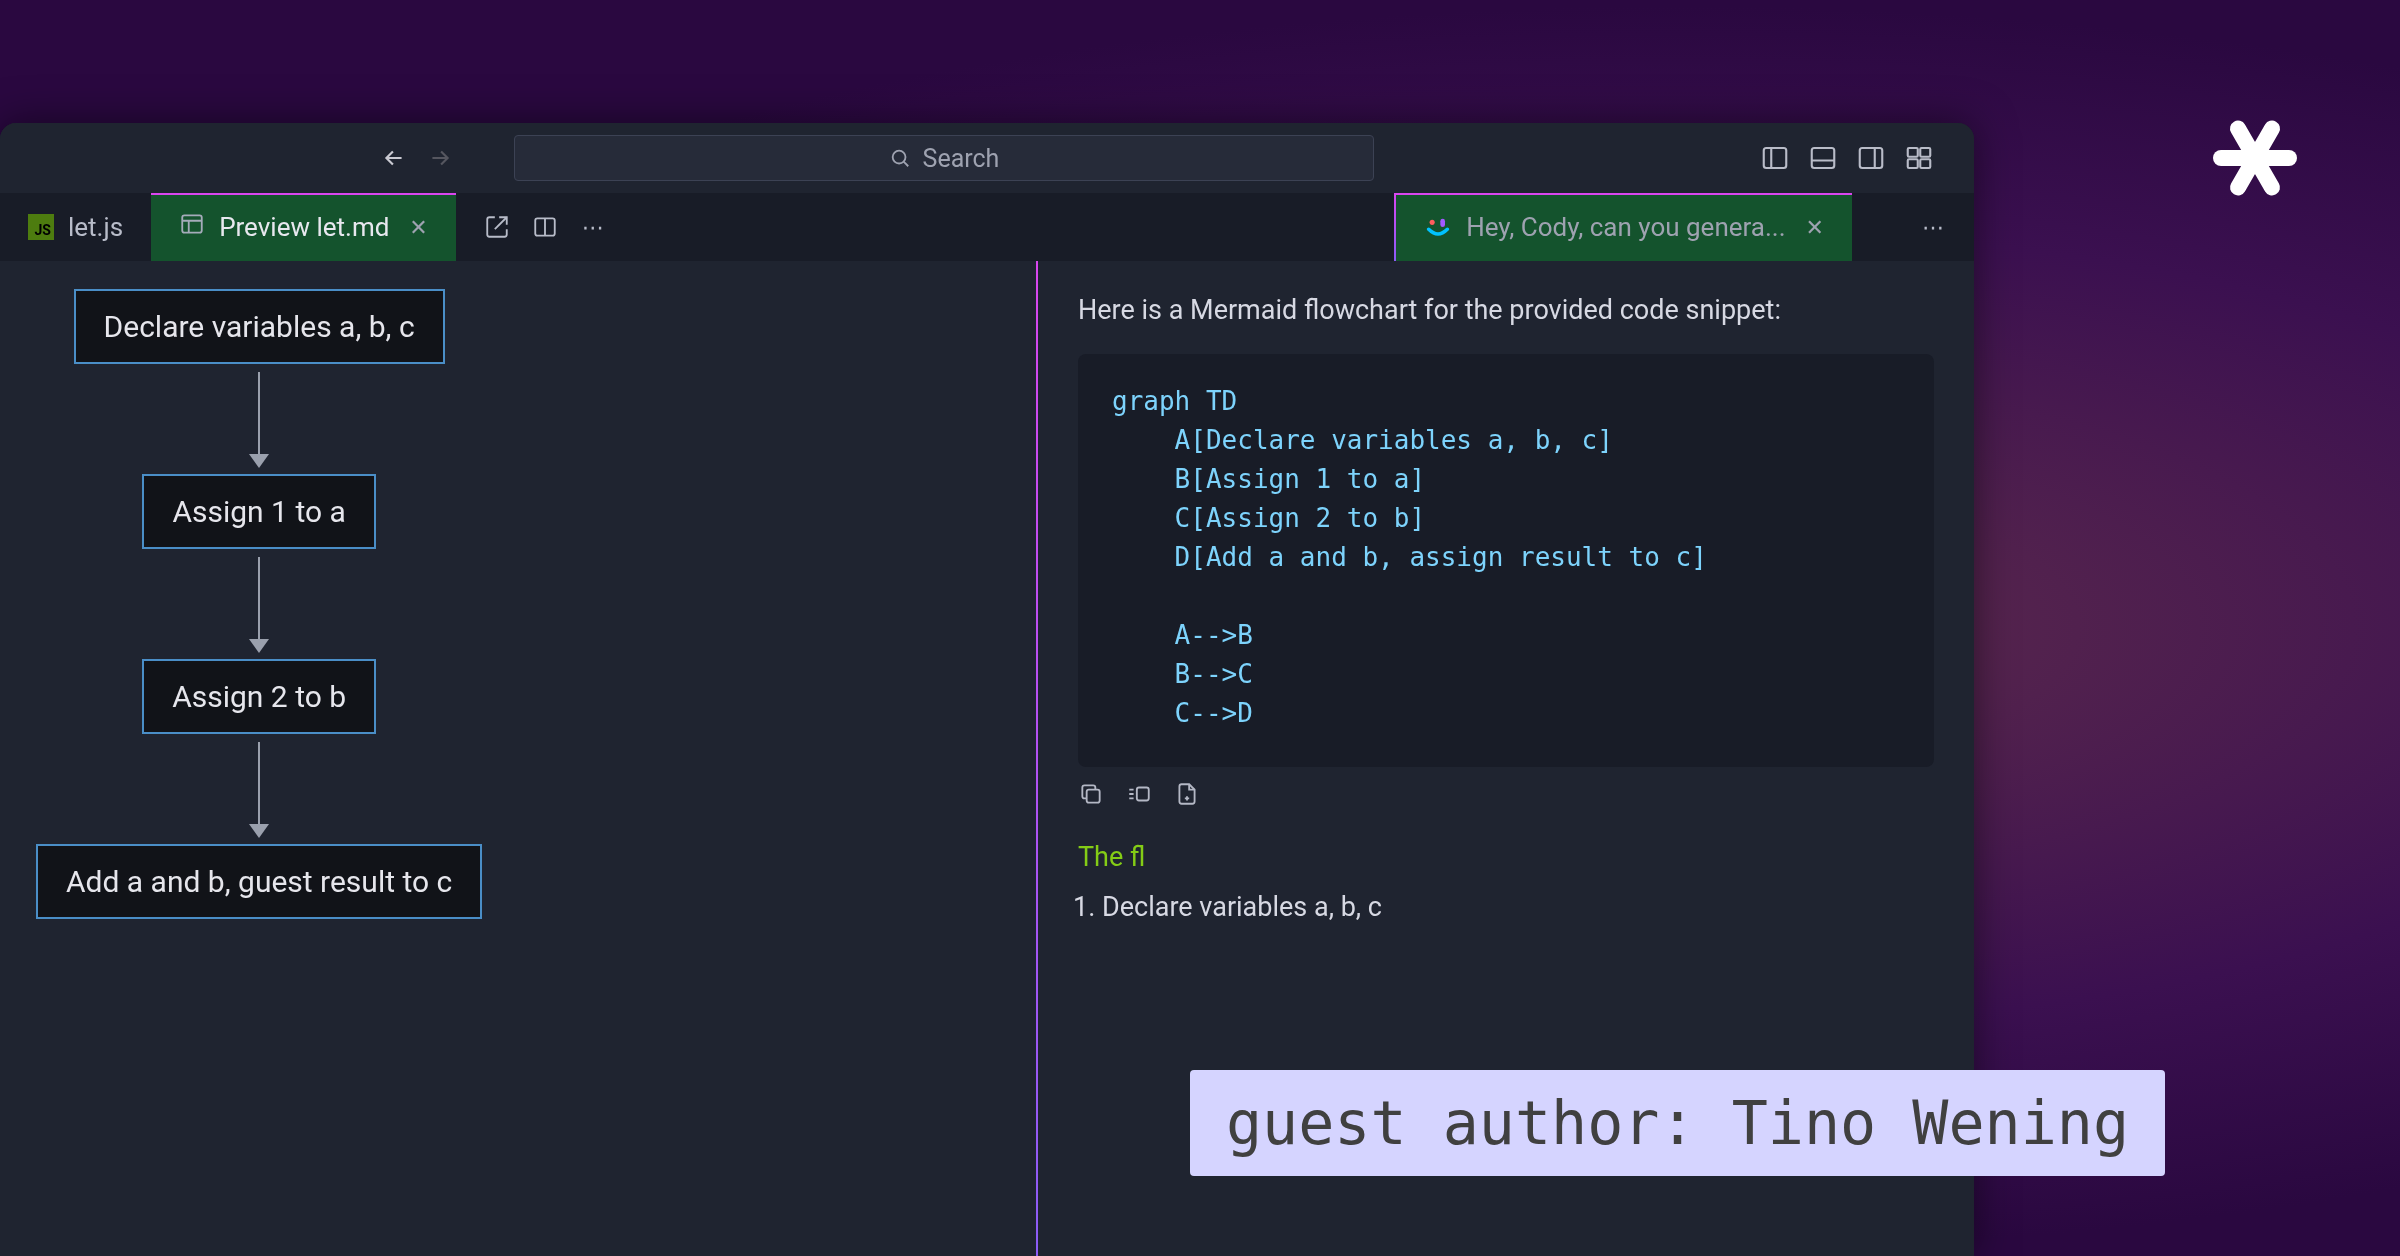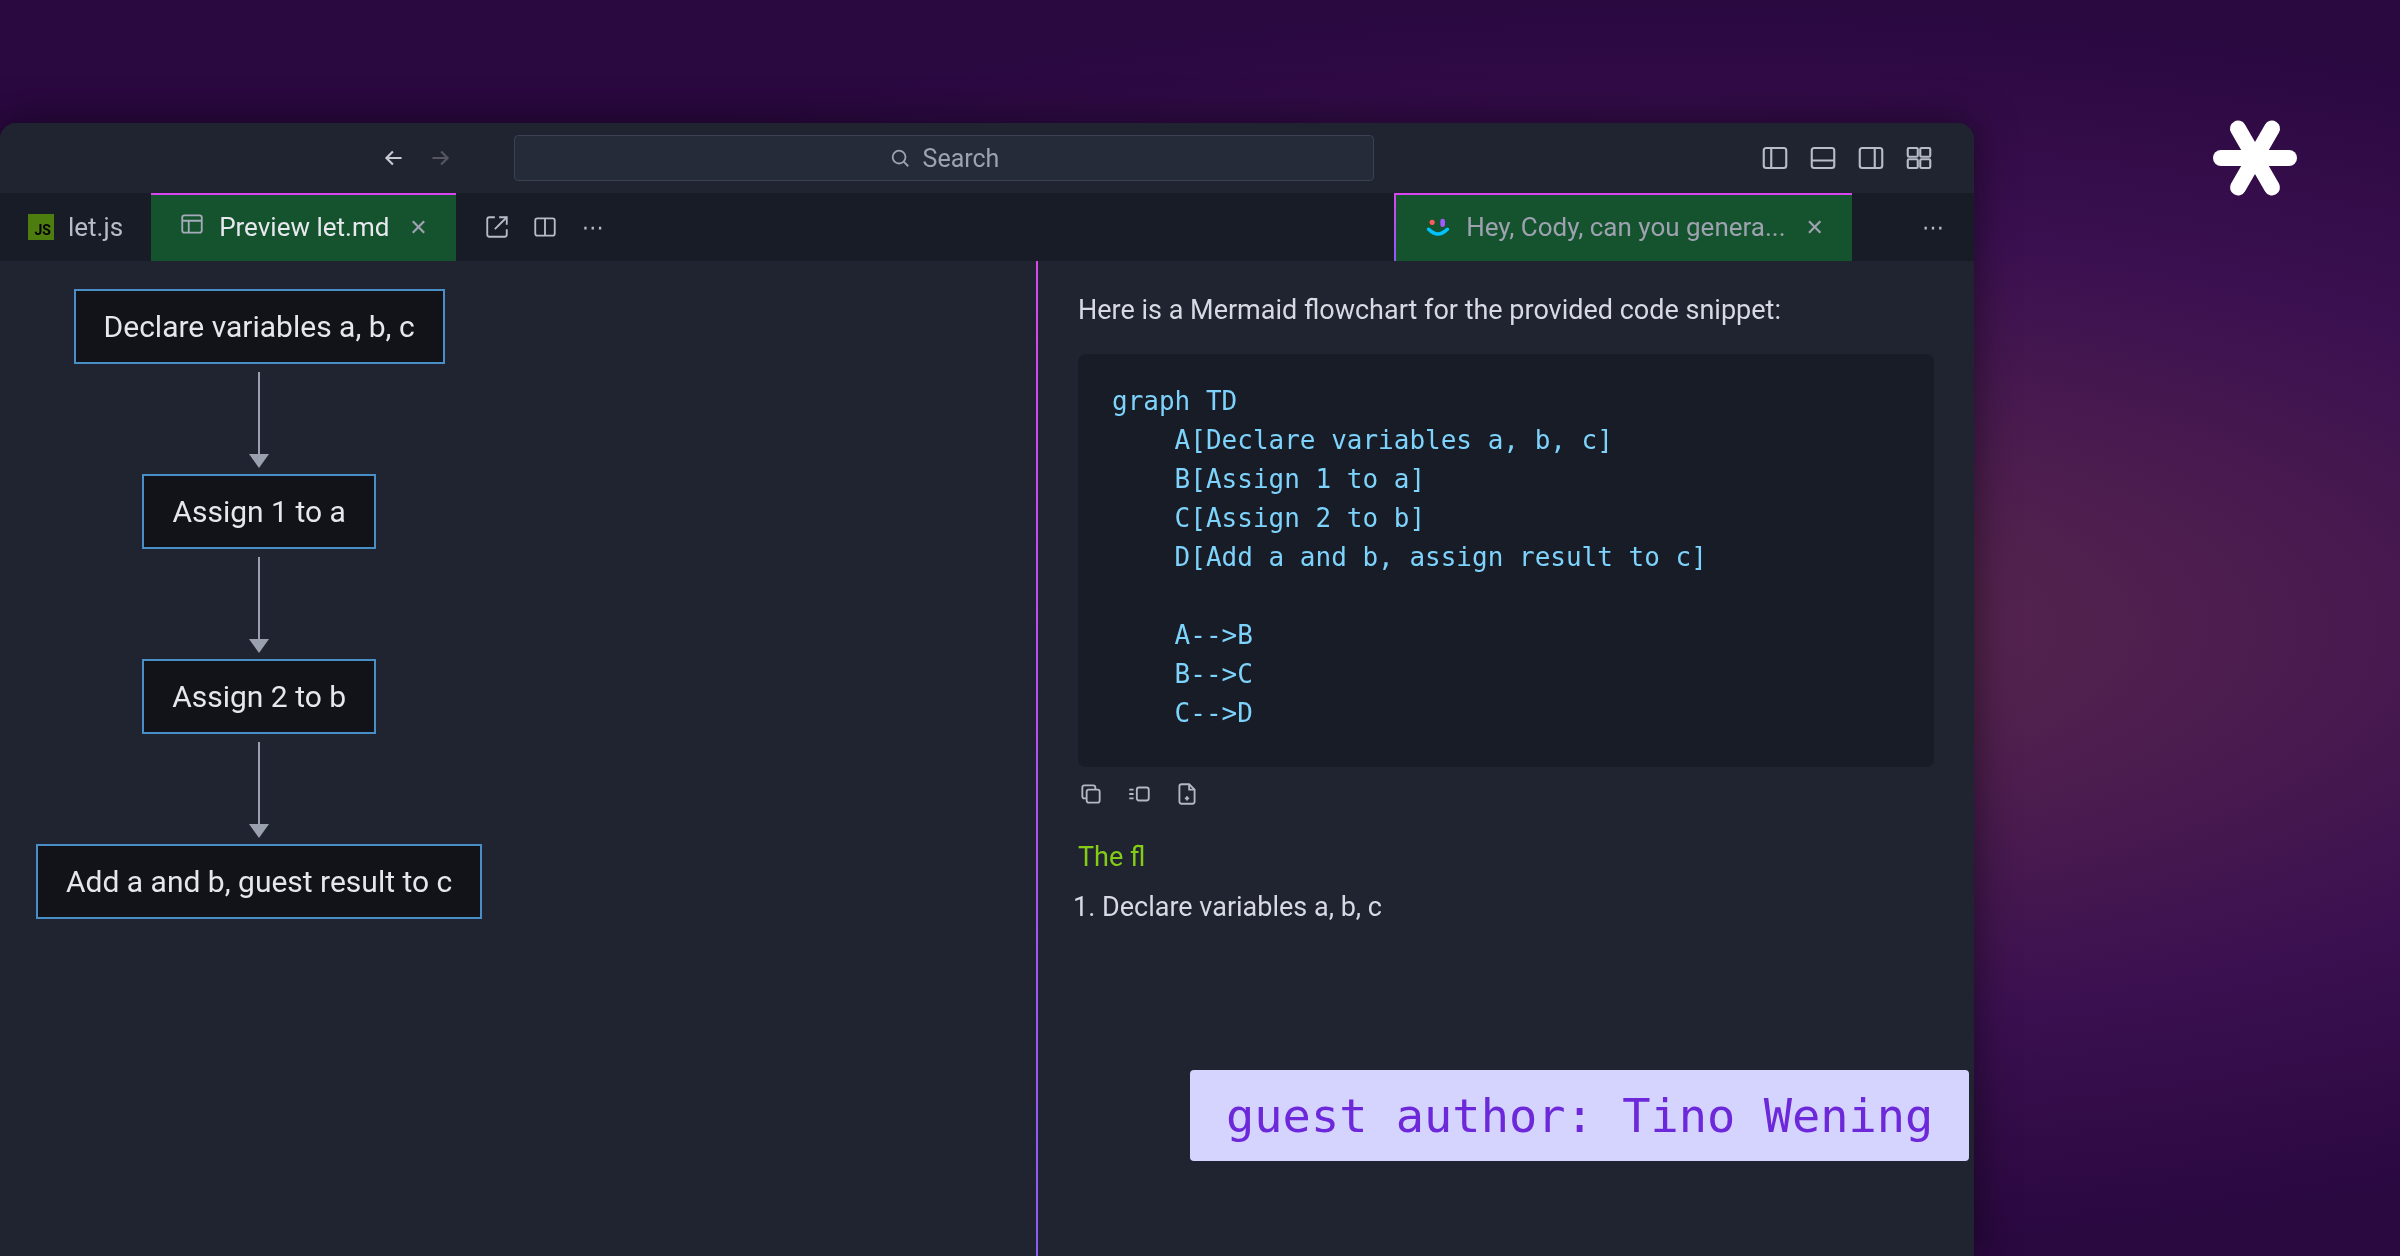--- a/index.html
+++ b/index.html
@@ -180,23 +180,23 @@
   .cody-icon {
     width:28px; height:28px;
   }
 
   
   .guest-badge {
     position:absolute;
     left: 1190px;
     top: 1070px;
     background:#d5d4ff;
-    color:#6d28d9;
+    color:#404040;
     font-family: "SF Mono", Menlo, Consolas, monospace;
-    font-size:47px;
+    font-size:60px;
     padding: 18px 36px;
     border-radius:4px;
     font-weight:500;
     z-index: 50;
     text-align: right;
   }
 </style>
 </head>
 <body>
 

